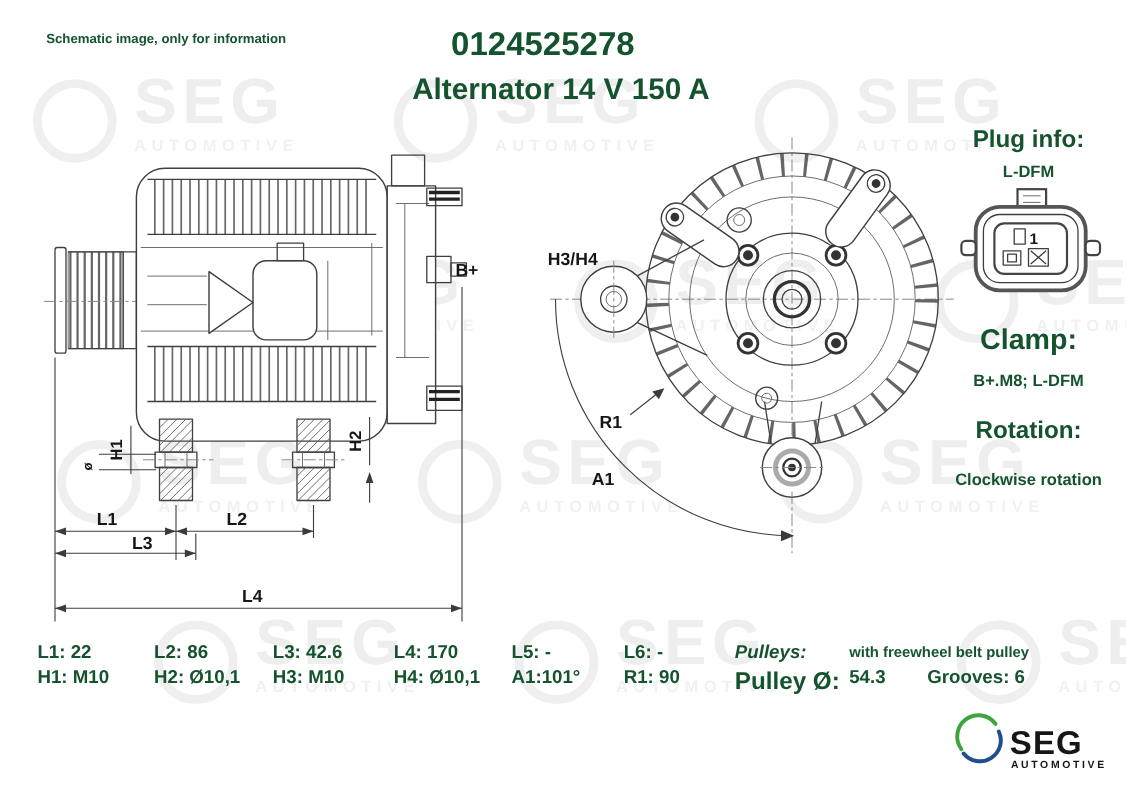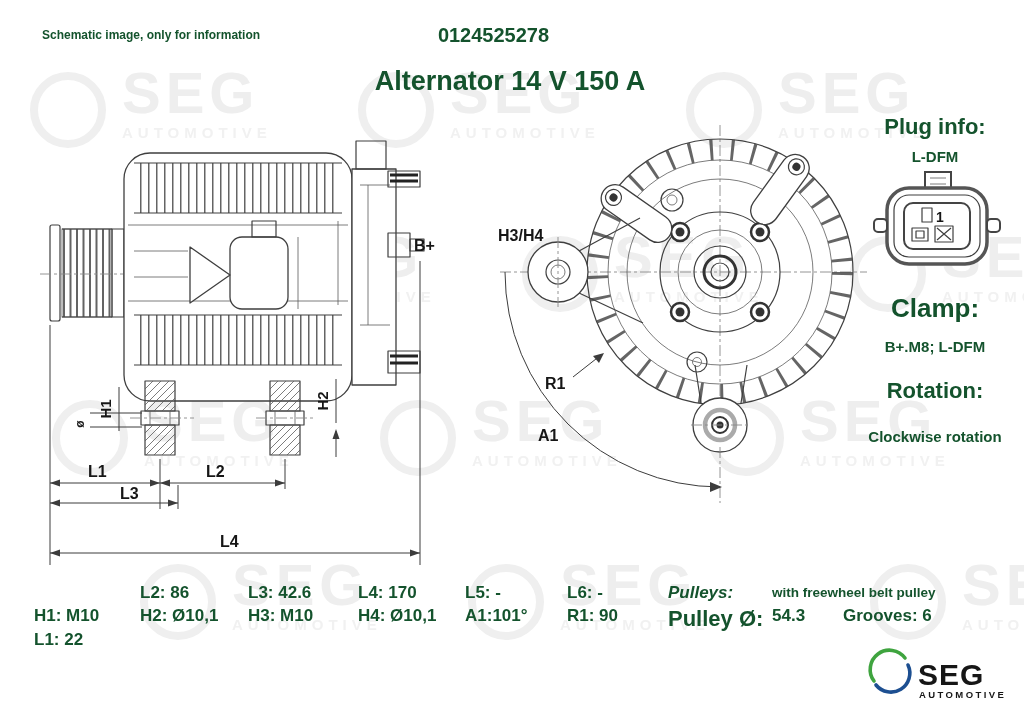--- a/index.html
+++ b/index.html
@@ -108,21 +108,21 @@
     </div>
   <div class="wm" style="left:870px;top:556px">
       <span class="wm-circle"></span>
       <span class="wm-col">
         <span class="wm-seg">SEG</span>
         <span class="wm-auto">AUTOMOTIVE</span>
       </span>
     </div>
 
   <div class="t" style="left:42px;top:28px;font-size:12px;">Schematic image, only for information</div>
-  <div class="t center" style="left:0;width:987px;top:24px;font-size:20px;">0124525278</div>
+  <div class="t center" style="left:0;width:987px;top:24px;font-size:30px;">0124525278</div>
   <div class="t center" style="left:0;width:1020px;top:66px;font-size:27px;">Alternator 14 V 150 A</div>
 
   <svg style="left:38px;top:125px" width="420" height="445" viewBox="0 0 420 445">
 
     <g>
       <rect class="ln" x="12" y="100" width="10" height="96" rx="2"></rect>
       <line x1="25" y1="148" x2="74" y2="148" stroke="#4a4a4a" stroke-width="88" stroke-dasharray="2 4.5" opacity="0.85"></line>
       <rect class="thin" x="24" y="104" width="50" height="88"></rect>
       <path class="ln" d="M24 104H74M24 192H74"></path>
       <rect class="ln" x="74" y="104" width="12" height="88"></rect>
@@ -275,21 +275,21 @@
   </svg>
 
   <div class="t center" style="left:850px;top:114px;width:170px;font-size:22px;">Plug info:</div>
   <div class="t center" style="left:850px;top:148px;width:170px;font-size:15px;">L-DFM</div>
   <div class="t center" style="left:850px;top:293px;width:170px;font-size:26px;">Clamp:</div>
   <div class="t center" style="left:850px;top:338px;width:170px;font-size:15px;">B+.M8; L-DFM</div>
   <div class="t center" style="left:845px;top:428px;width:180px;font-size:15px;">Clockwise rotation</div>
   <div class="t center" style="left:850px;top:378px;width:170px;font-size:22px;">Rotation:</div>
 
   <div>
-    <span class="t" style="left:34px;top:583px;font-size:17px;margin-top:47px;">L1: 22</span>
+    <span class="t" style="left:34px;top:583px;font-size:17px;">L1: 22</span>
     <span class="t" style="left:140px;top:583px;font-size:17px;">L2: 86</span>
     <span class="t" style="left:248px;top:583px;font-size:17px;">L3: 42.6</span>
     <span class="t" style="left:358px;top:583px;font-size:17px;">L4: 170</span>
     <span class="t" style="left:465px;top:583px;font-size:17px;">L5: -</span>
     <span class="t" style="left:567px;top:583px;font-size:17px;">L6: -</span>
     <span class="t" style="left:668px;top:583px;font-size:17px;font-style:italic;">Pulleys:</span>
     <span class="t" style="left:772px;top:585px;font-size:13.5px;">with freewheel belt pulley</span>
     <span class="t" style="left:34px;top:606px;font-size:17px;">H1: M10</span>
     <span class="t" style="left:140px;top:606px;font-size:17px;">H2: Ø10,1</span>
     <span class="t" style="left:248px;top:606px;font-size:17px;">H3: M10</span>

